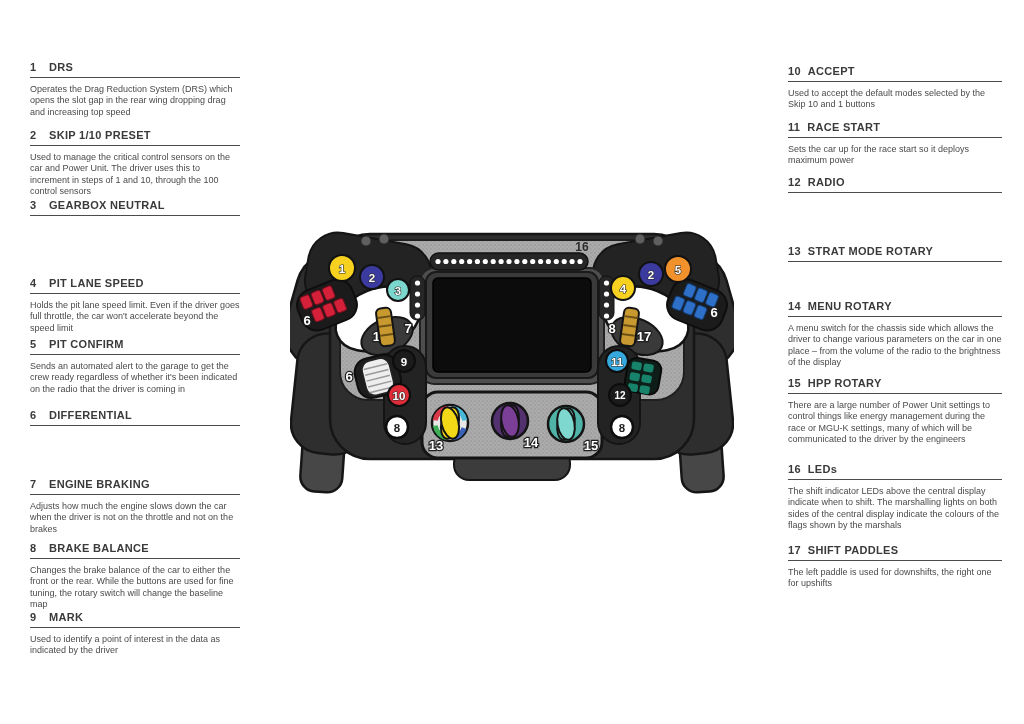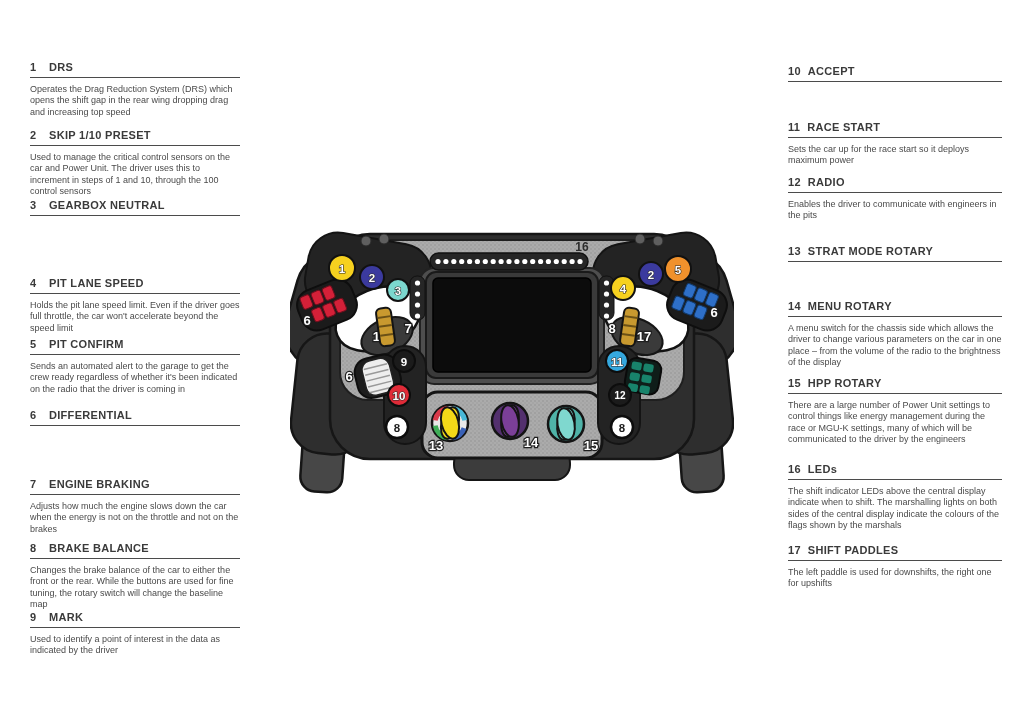--- a/index.html
+++ b/index.html
@@ -26,21 +26,21 @@
 </style>
 </head>
 <body>
 
 <div id="left-panel" class="legend-col">
     <div class="pitem" style="top: 62px;">
       <div class="ptitle">
         <span class="pnum">1</span>
         <span>DRS</span>
       </div>
-      <p class="pdesc">Operates the Drag Reduction System (DRS) which opens the shift gap in the rear wing dropping drag and increasing top speed</p>
+      <p class="pdesc">Operates the Drag Reduction System (DRS) which opens the slot gap in the rear wing dropping drag and increasing top speed</p>
     </div>
     <div class="pitem" style="top: 130px;">
       <div class="ptitle">
         <span class="pnum">2</span>
         <span>SKIP 1/10 PRESET</span>
       </div>
       <p class="pdesc">Used to manage the critical control sensors on the car and Power Unit. The driver uses this to increment in steps of 1 and 10, through the 100 control sensors</p>
     </div>
     <div class="pitem" style="top: 200px;">
       <div class="ptitle">
@@ -66,21 +66,21 @@
       <div class="ptitle">
         <span class="pnum">6</span>
         <span>DIFFERENTIAL</span>
       </div>
     </div>
     <div class="pitem" style="top: 479px;">
       <div class="ptitle">
         <span class="pnum">7</span>
         <span>ENGINE BRAKING</span>
       </div>
-      <p class="pdesc">Adjusts how much the engine slows down the car when the energy is not on the throttle and not on the brakes</p>
+      <p class="pdesc">Adjusts how much the engine slows down the car when the driver is not on the throttle and not on the brakes</p>
     </div>
     <div class="pitem" style="top: 543px;">
       <div class="ptitle">
         <span class="pnum">8</span>
         <span>BRAKE BALANCE</span>
       </div>
       <p class="pdesc">Changes the brake balance of the car to either the front or the rear. While the buttons are used for fine tuning, the rotary switch will change the baseline map</p>
     </div>
     <div class="pitem" style="top: 612px;">
       <div class="ptitle">
@@ -89,34 +89,34 @@
       </div>
       <p class="pdesc">Used to identify a point of interest in the data as indicated by the driver</p>
     </div>
   </div>
 <div id="right-panel" class="legend-col">
     <div class="pitem" style="top: 66px;">
       <div class="ptitle">
         <span class="pnum">10</span>
         <span>ACCEPT</span>
       </div>
+      <p class="pdesc">Used to accept the default modes selected by the Skip 10 and 1 buttons</p>
     </div>
     <div class="pitem" style="top: 122px;">
       <div class="ptitle">
         <span class="pnum">11</span>
         <span>RACE START</span>
       </div>
       <p class="pdesc">Sets the car up for the race start so it deploys maximum power</p>
     </div>
     <div class="pitem" style="top: 177px;">
       <div class="ptitle">
         <span class="pnum">12</span>
         <span>RADIO</span>
       </div>
-      <p class="pdesc">Enables the driver to communicate with engineers in the pits</p>
     </div>
     <div class="pitem" style="top: 246px;">
       <div class="ptitle">
         <span class="pnum">13</span>
         <span>STRAT MODE ROTARY</span>
       </div>
     </div>
     <div class="pitem" style="top: 301px;">
       <div class="ptitle">
         <span class="pnum">14</span>

